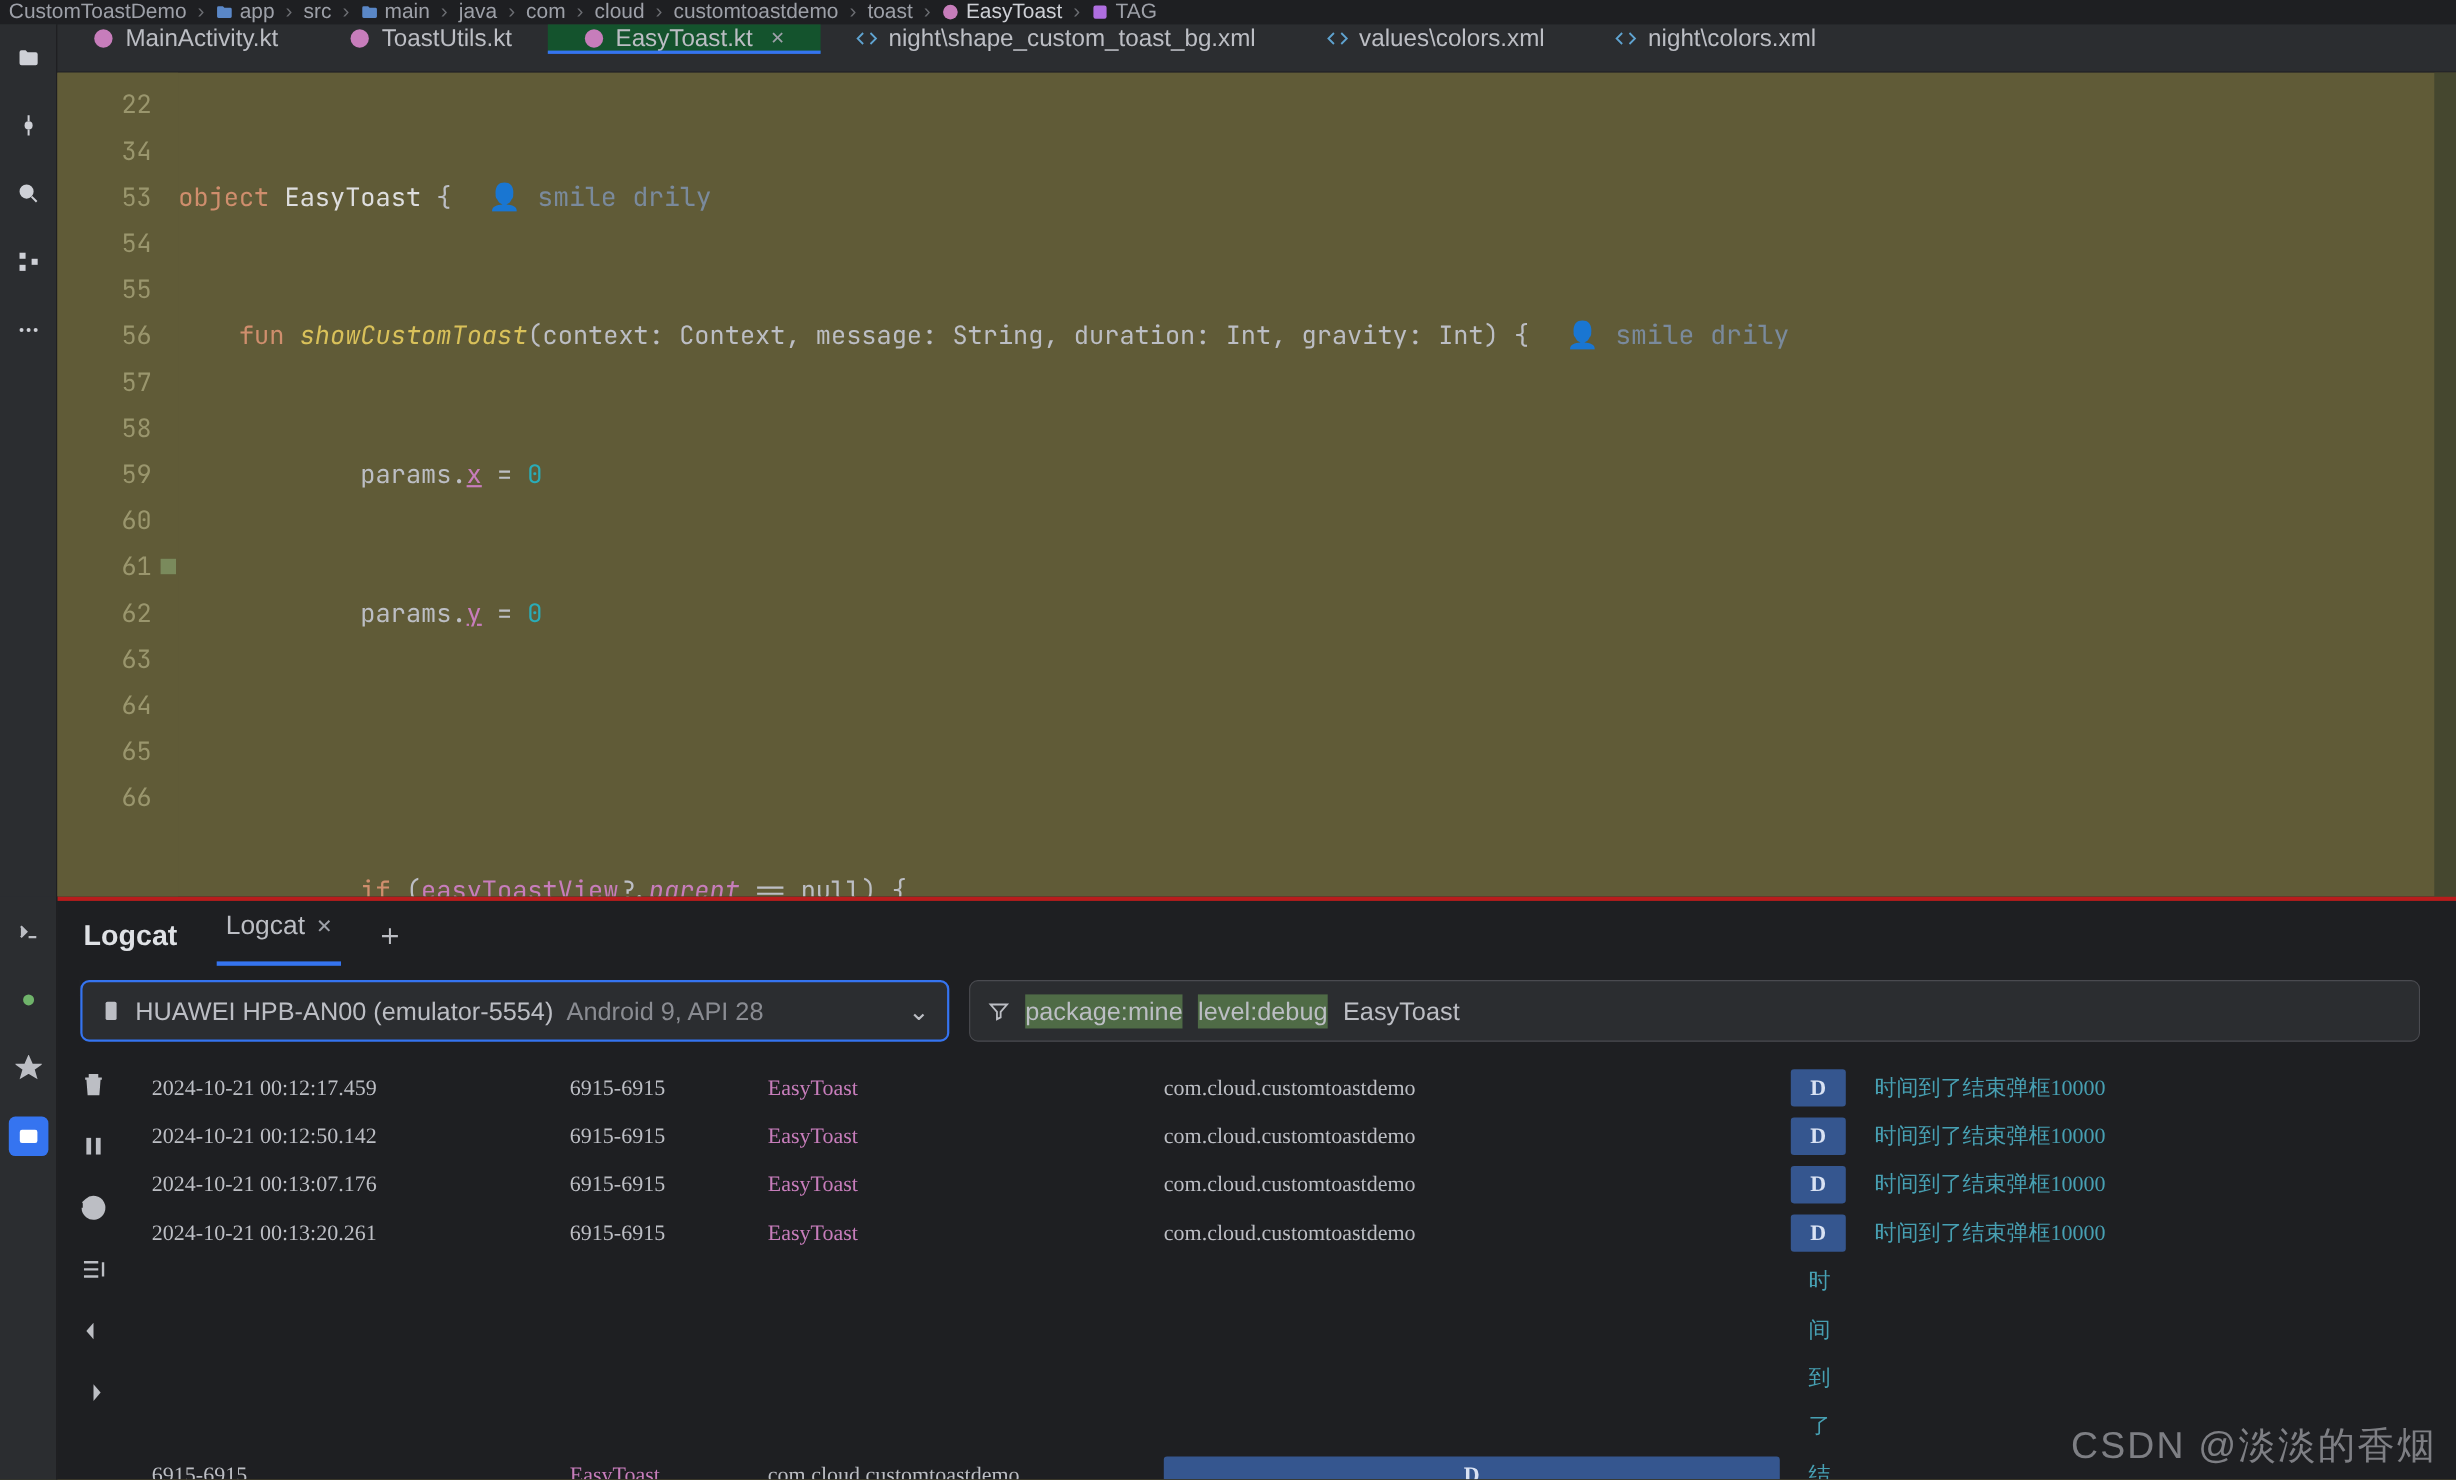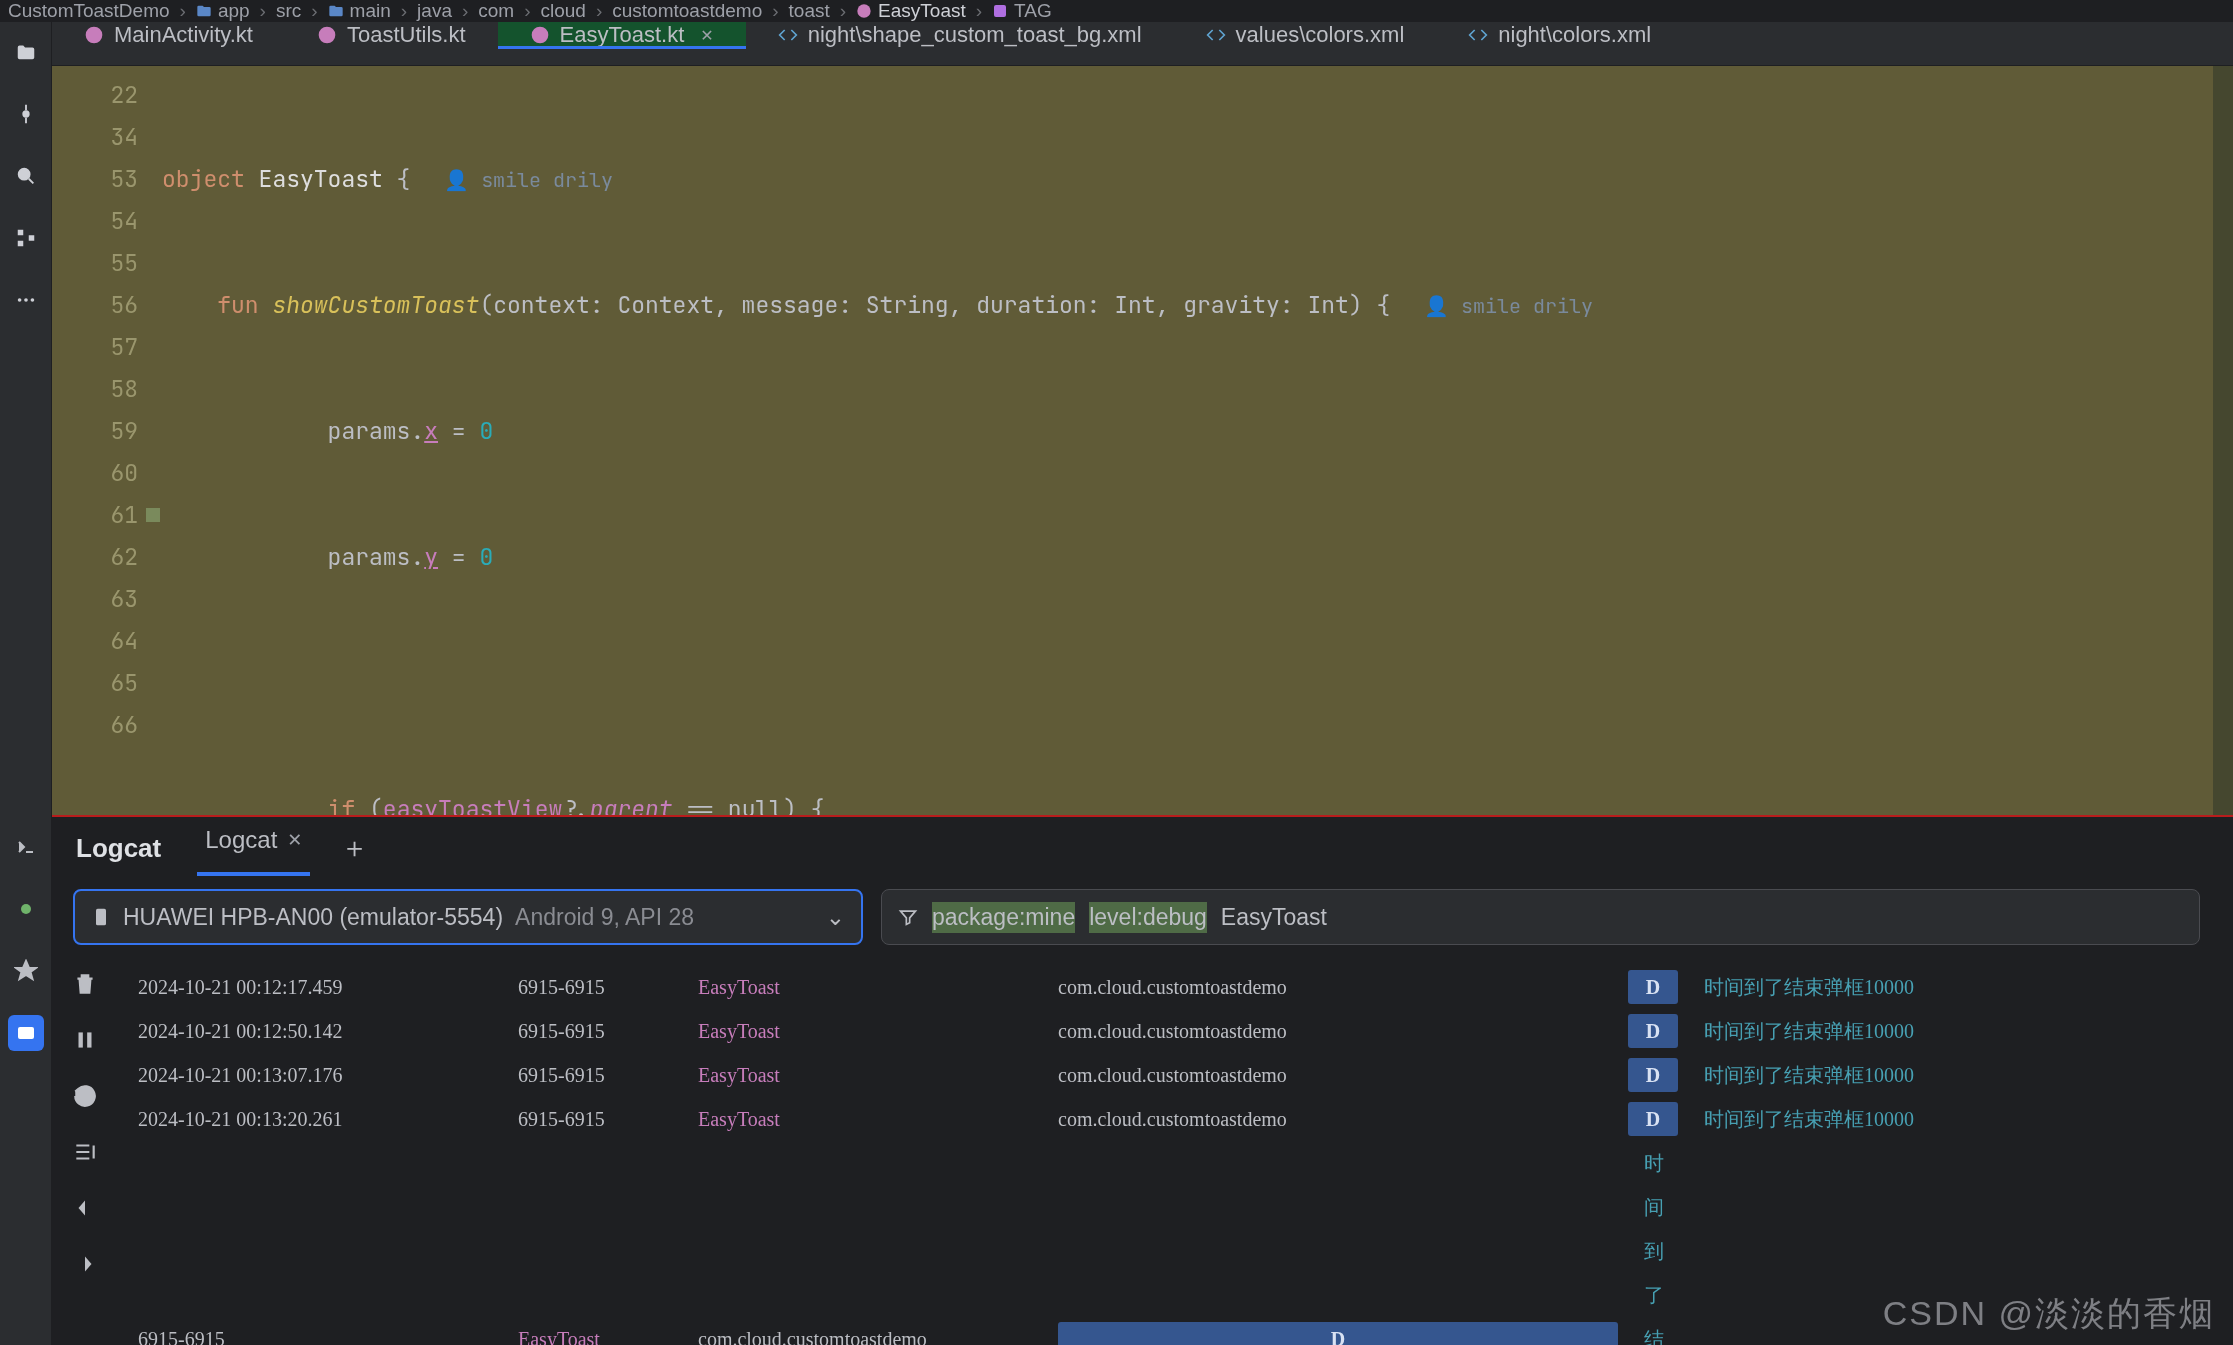--- a/index.html
+++ b/index.html
@@ -132,40 +132,40 @@
 .code .line { height: 42px; }
 .kw { color: #cf8e6d; }
 .fn-decl { color: #d9c15a; font-style: italic; }
 .num { color: #2aacb8; }
 .prop-i { color: #c77dbb; font-style: italic; }
 .call { color: #dedede; }
 .param { color: #bcbec4; }
 .link-p { color: #c77dbb; text-decoration: underline; }
 .author {
   color: #7a8a9c;
-  font-size: 20px;
+  font-size: 24px;
   font-style: normal;
   margin-left: 20px;
 }
 
 
 .editor-scroll {
   position: absolute;
   right: 0;
   top: 0;
   bottom: 0;
   width: 20px;
   background: #45472f;
 }
 
 
 .bottom {
   height: 530px;
   background: #1e1f22;
-  border-top: 2px solid #b91c1c;
+  border-top: 4px solid #b91c1c;
   display: flex;
   flex-direction: column;
 }
 .bottom-tabs {
   display: flex;
   align-items: center;
   height: 62px;
   padding: 0 24px;
   gap: 16px;
 }

